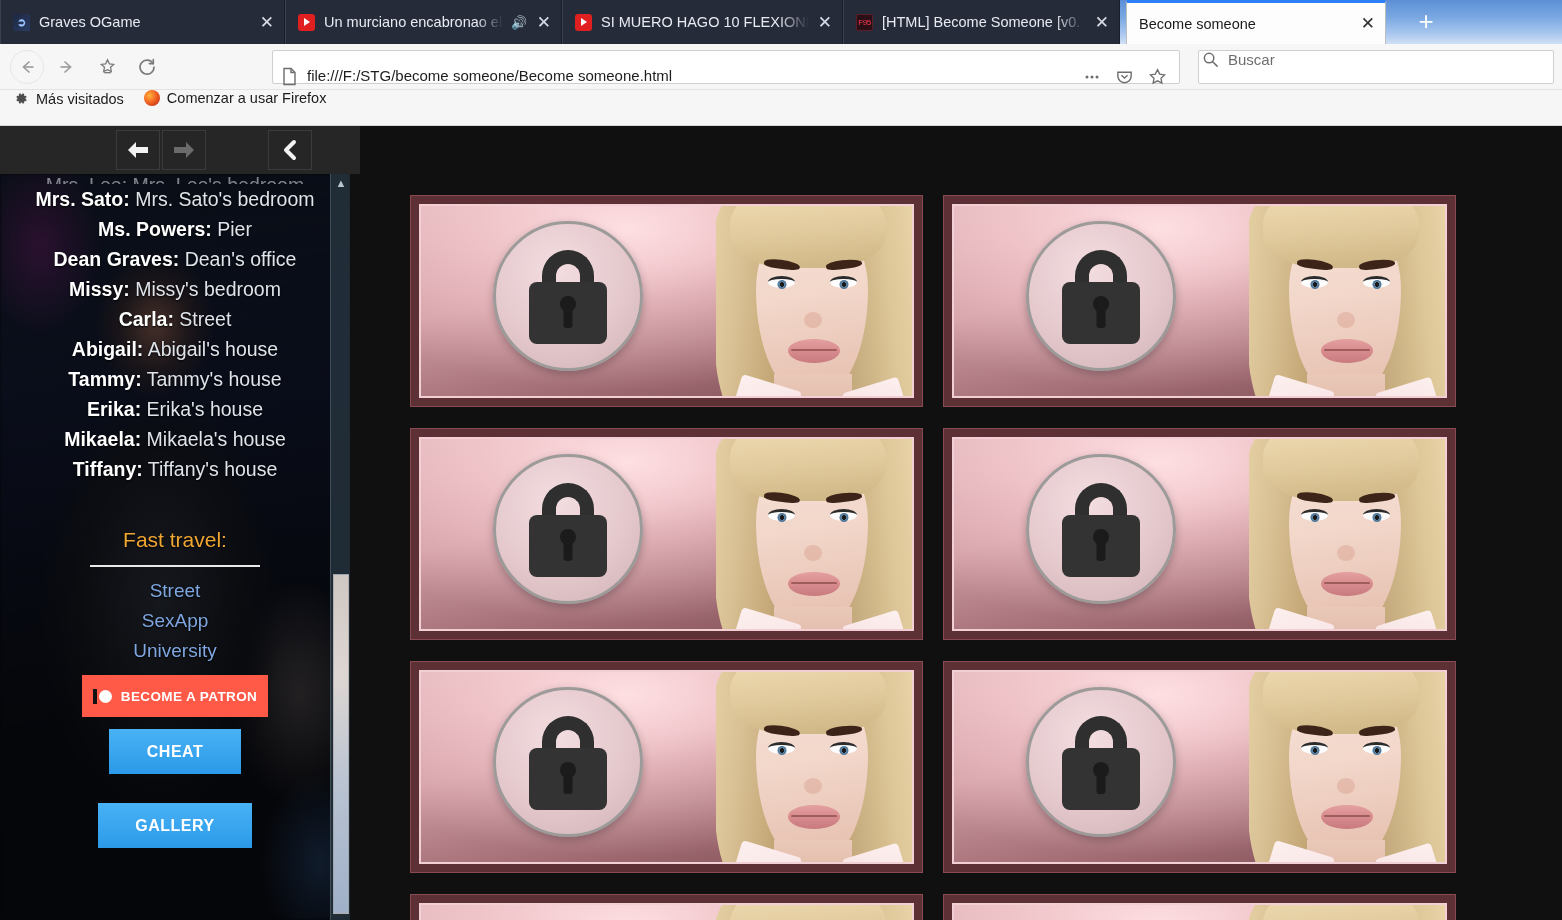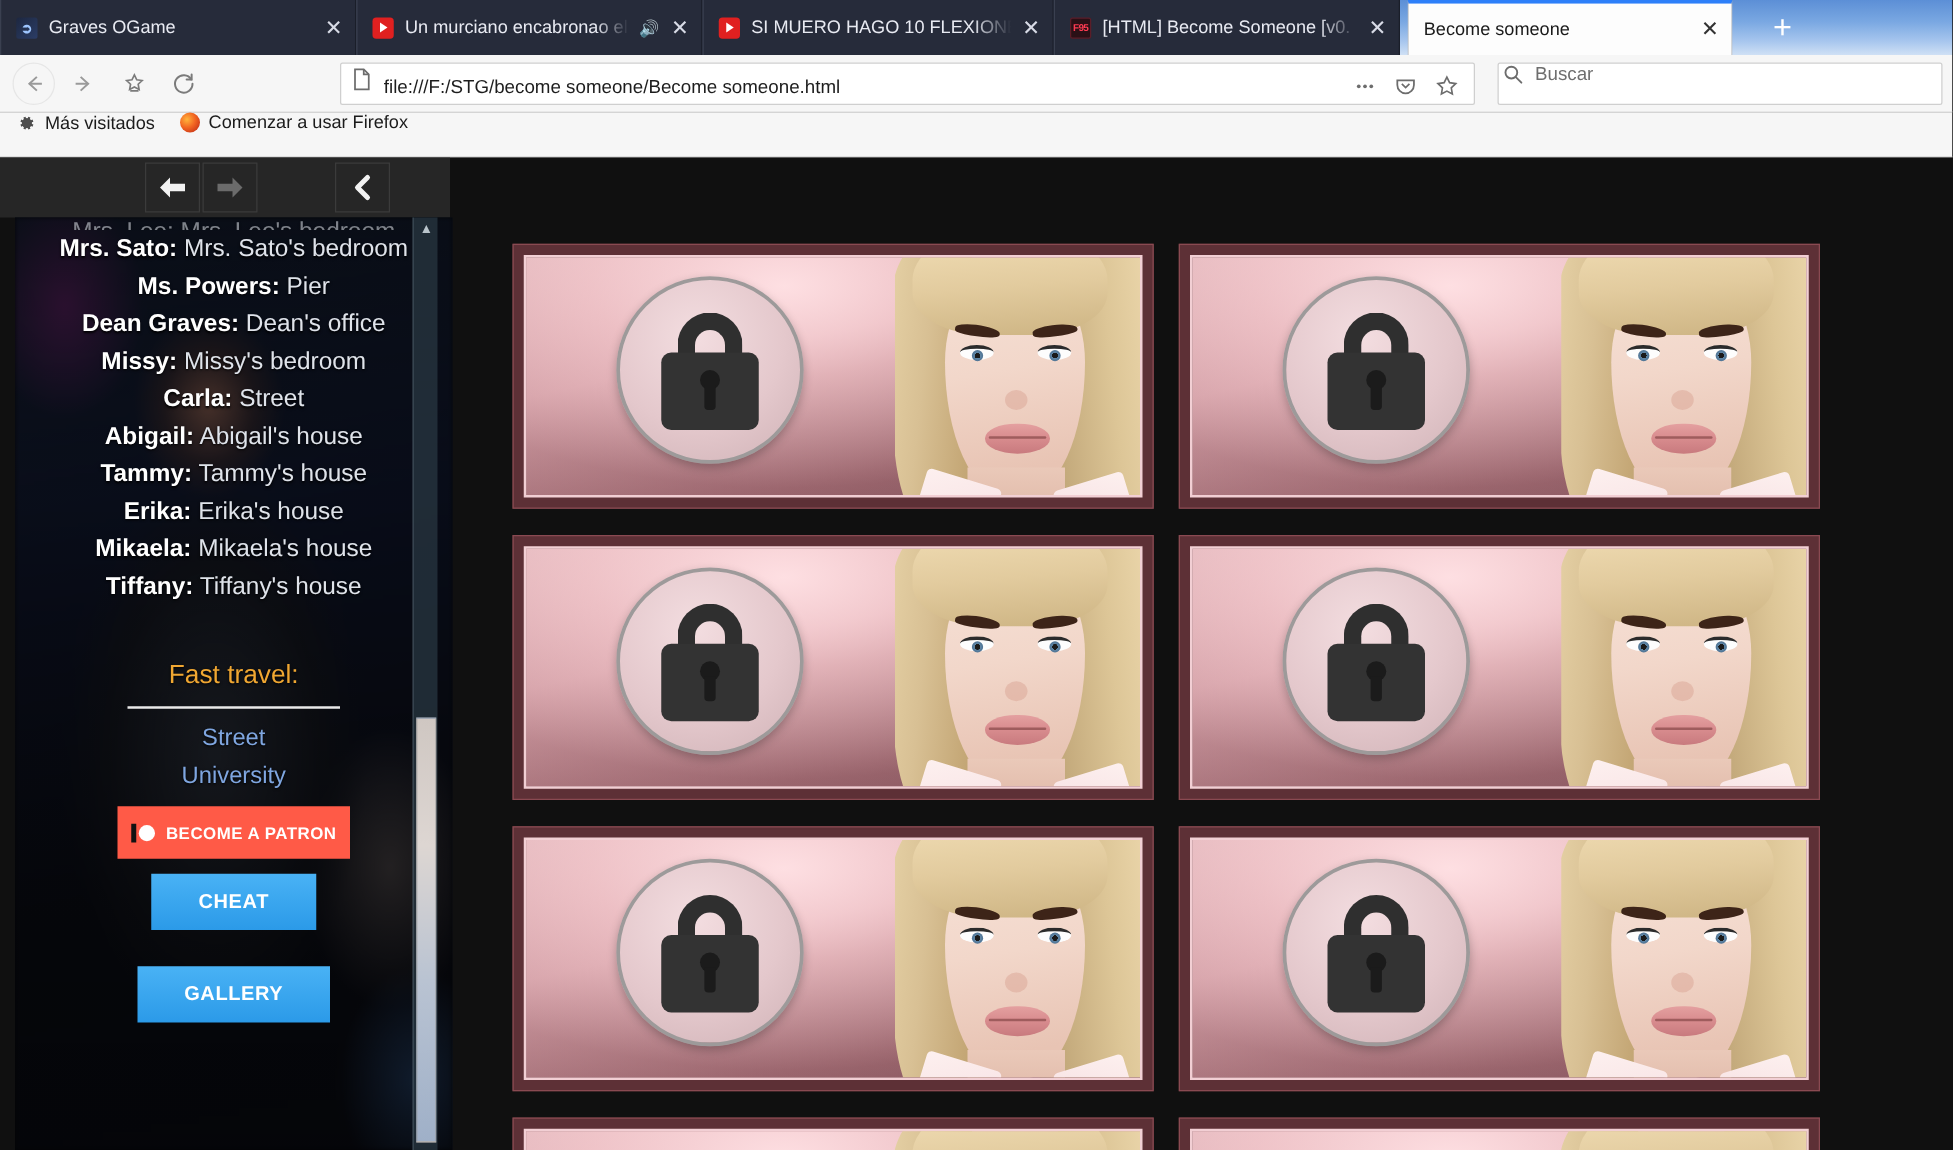--- a/index.html
+++ b/index.html
@@ -60,21 +60,21 @@
   }
   .fav-yt::after{
     content:""; width:0;height:0;
     border-left:6px solid #fff;
     border-top:4px solid transparent; border-bottom:4px solid transparent;
     margin-left:1px;
   }
   .fav-f95{
     background:#2a1016; border:1px solid #5b1d28; border-radius:2px;
     display:flex; align-items:center; justify-content:center;
-    font-size:8px; font-weight:bold; color:#ff3b52; letter-spacing:-.5px;
+    font-size:8px; font-weight:normal; color:#ff3b52; letter-spacing:-.5px;
   }
   .newtab{
     position:absolute; top:8px; width:28px;height:28px;
     color:#fff; font-size:26px; line-height:26px; text-align:center;
     font-weight:300; cursor:pointer;
   }
 
   
   .navbar{
     position:absolute; left:0; top:44px; width:1562px; height:46px;
@@ -86,21 +86,21 @@
     width:34px;height:34px; margin-left:6px;
     display:flex;align-items:center;justify-content:center;
     color:#7b7b7b; font-size:20px; border-radius:17px; cursor:pointer;
   }
   .navbtn.back{ margin-left:10px; border:1px solid #e6e6e6; color:#9a9a9a;}
   .navbtn svg{ display:block; }
   .urlbar{
     position:absolute; left:272px; top:50px;
     width:908px; height:34px;
     background:#fff; border:1px solid #cfcfcf; border-radius:2px;
-    display:flex; align-items:flex-end; padding:5px 8px;
+    display:flex; align-items:flex-start; padding:16px 8px;
   }
   .urlbar .url{
     margin-left:9px; font-size:15px; color:#1d1d1d; white-space:nowrap;
     flex:1 1 auto; overflow:hidden;
   }
   .urlicons{ display:flex; align-items:center; gap:14px; padding-right:4px;}
   .urlicons .ico{ color:#6d6d6d; cursor:pointer; display:flex; }
   .searchbar{
     position:absolute; left:1198px; top:50px; width:356px; height:34px;
     background:#fff; border:1px solid #cfcfcf; border-radius:2px;
@@ -133,21 +133,21 @@
     background:#262626; display:flex; align-items:center; gap:2px; padding-left:116px;
   }
   .gbtn{
     width:44px;height:40px; border:1px solid #3b3b3b;
     display:flex;align-items:center;justify-content:center; cursor:pointer;
   }
   .gbtn.wide{ margin-left:60px; }
 
   
   .sidebar{
-    position:absolute; left:12px; top:48px; width:350px; height:746px;
+    position:absolute; left:0; top:48px; width:350px; height:746px;
     overflow:hidden;
     background:#05070c;
   }
   .sb-bgimg{
     position:absolute; inset:0;
     background:
       radial-gradient(ellipse 60px 75px at 155px 150px, rgba(116,78,64,.85) 0%, rgba(60,40,35,.5) 60%, transparent 100%),
       radial-gradient(ellipse 120px 220px at 160px 430px, rgba(34,38,46,.95) 0%, rgba(16,18,24,.9) 70%, transparent 100%),
       radial-gradient(ellipse 90px 130px at 40px 70px, rgba(120,30,110,.5) 0%, transparent 70%),
       radial-gradient(ellipse 100px 160px at 300px 520px, rgba(190,170,160,.28) 0%, transparent 70%),
@@ -526,20 +526,21 @@
           <div class="locrow">
             <b>Tiffany:</b>
             <span>Tiffany's house</span>
           </div>
         </div>
 
         <div class="fasttravel">Fast travel:</div>
         <div class="ft-rule"></div>
 
         <div class="ftlink">Street</div>
+        <div class="ftlink">SexApp</div>
         <div class="ftlink">University</div>
 
         <div class="btn-patron">
           <span class="patron-glyph">
             <span class="patron-bar"></span>
               <span class="patron-dot"></span>
           </span>
           <span>BECOME A PATRON</span>
         </div>
 

